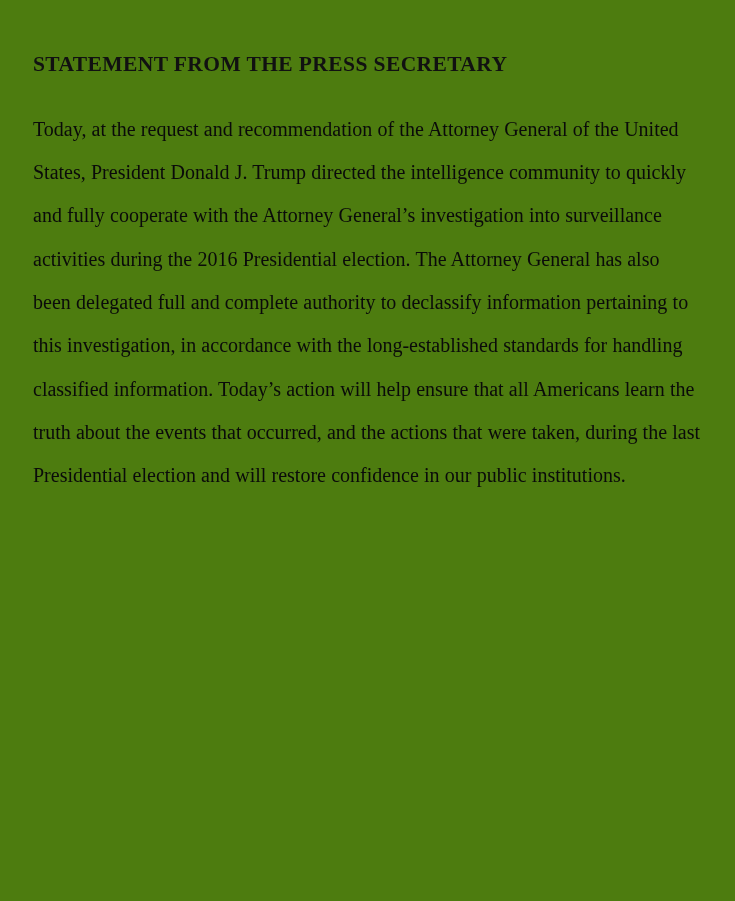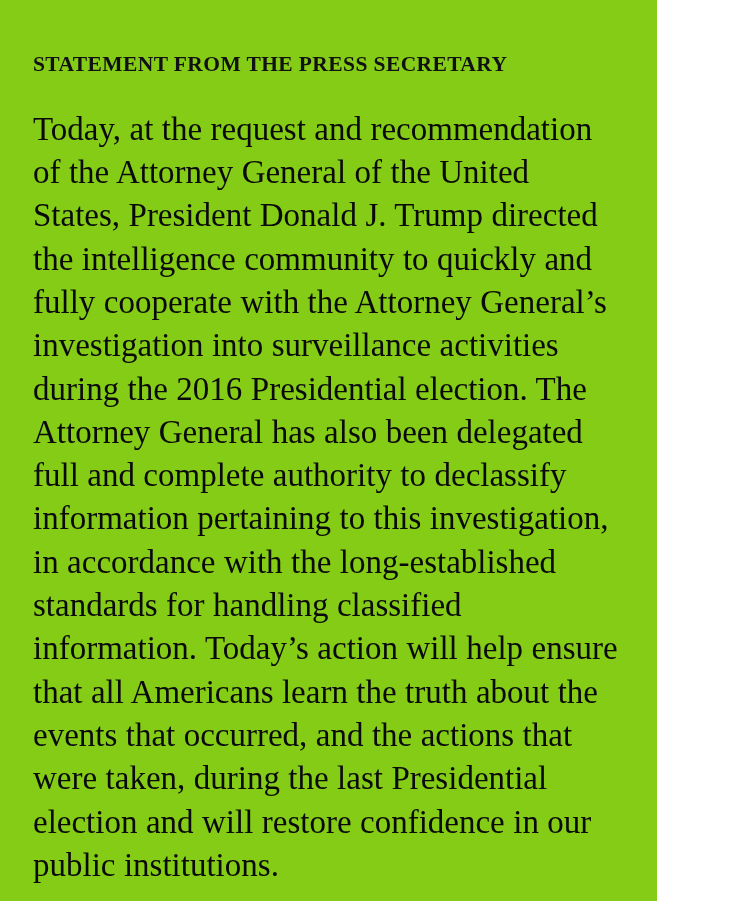--- a/index.html
+++ b/index.html
@@ -9,37 +9,37 @@
   }
   body {
     width: 735px;
     height: 901px;
     overflow: hidden;
     font-family: "Liberation Serif", serif;
     color: #0d0d0d;
   }
   .page {
     box-sizing: border-box;
-    width: 657px;
+    width: 735px;
     height: 901px;
     padding: 52px 33px 8px 33px;
-    background: #84cc16;
+    background: #4d7c0f;
   }
   .headline {
     font-family: "Liberation Serif", serif;
     font-size: 21.5px;
     letter-spacing: 0.4px;
     color: #111111;
     margin: 0 0 30px 0;
     line-height: 1.2;
     white-space: nowrap;
   }
   .body-text {
     font-family: "Liberation Serif", serif;
-    font-size: 33px;
+    font-size: 20px;
     line-height: 43.3px;
     color: #0a0a0a;
     margin: 0;
     text-align: left;
     word-spacing: 0.2px;
   }
 </style>
 </head>
 <body>
 

